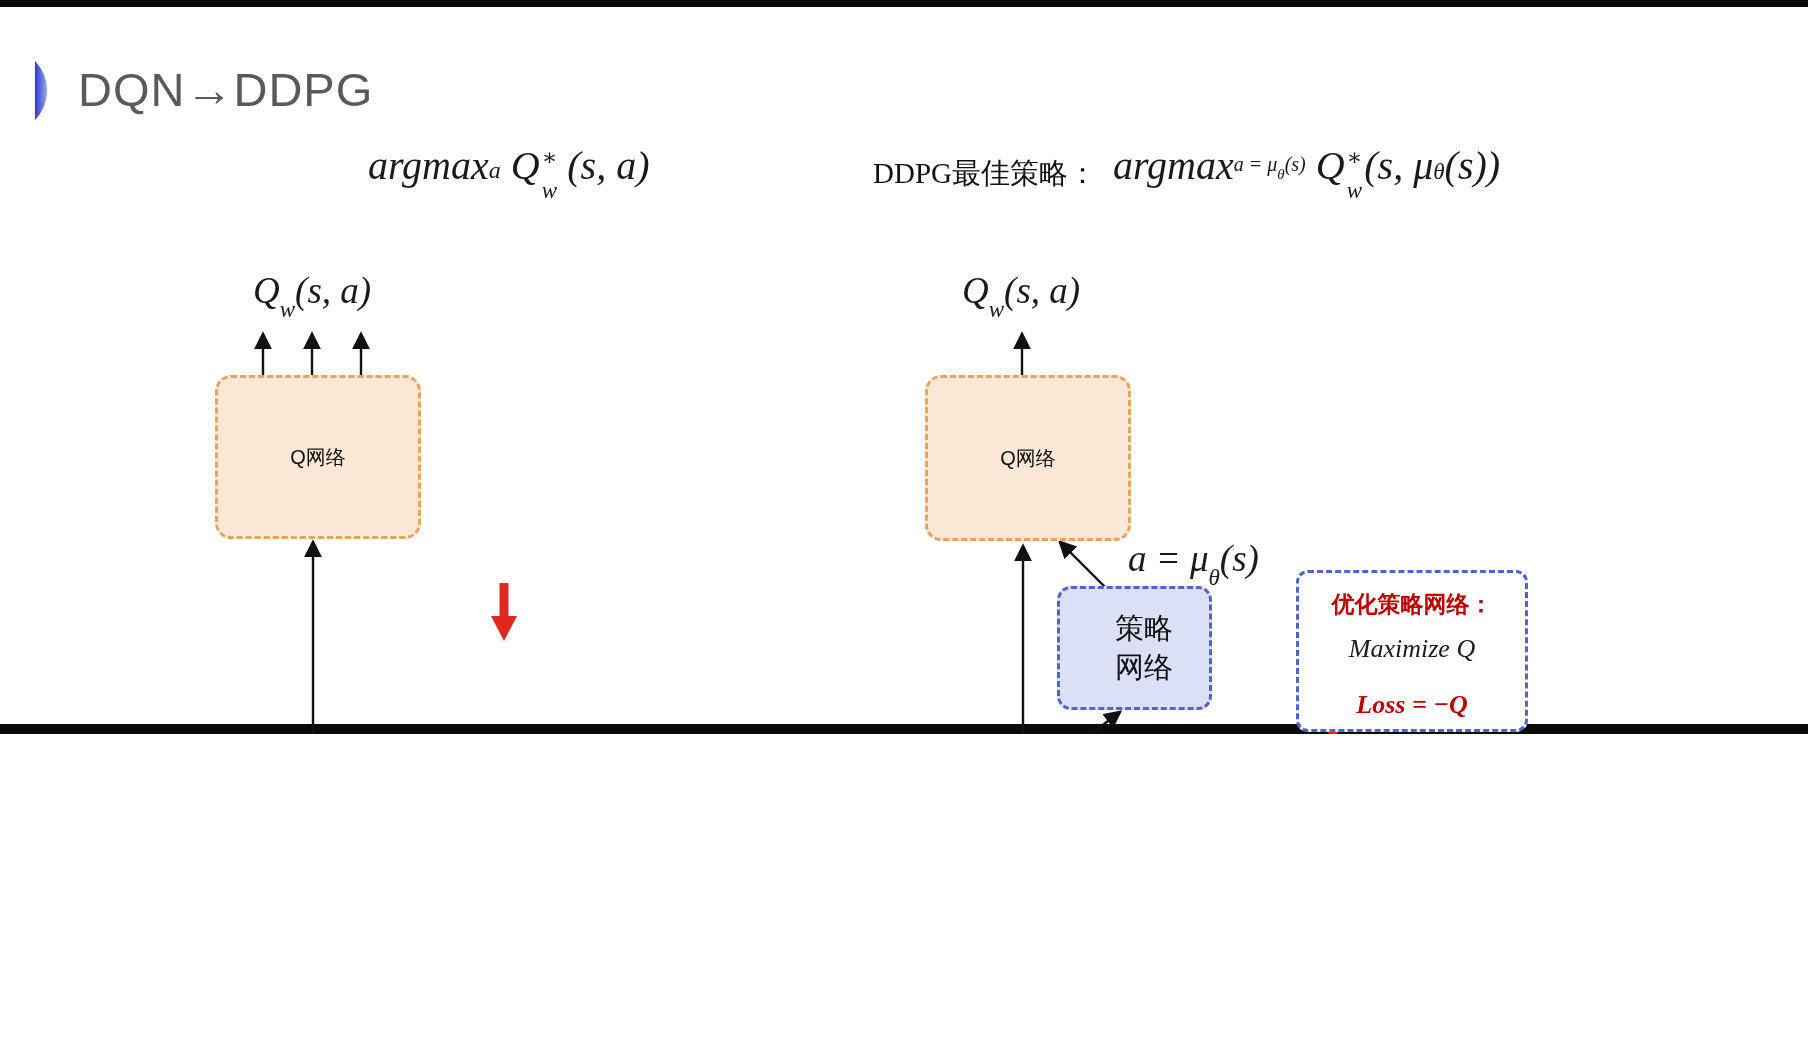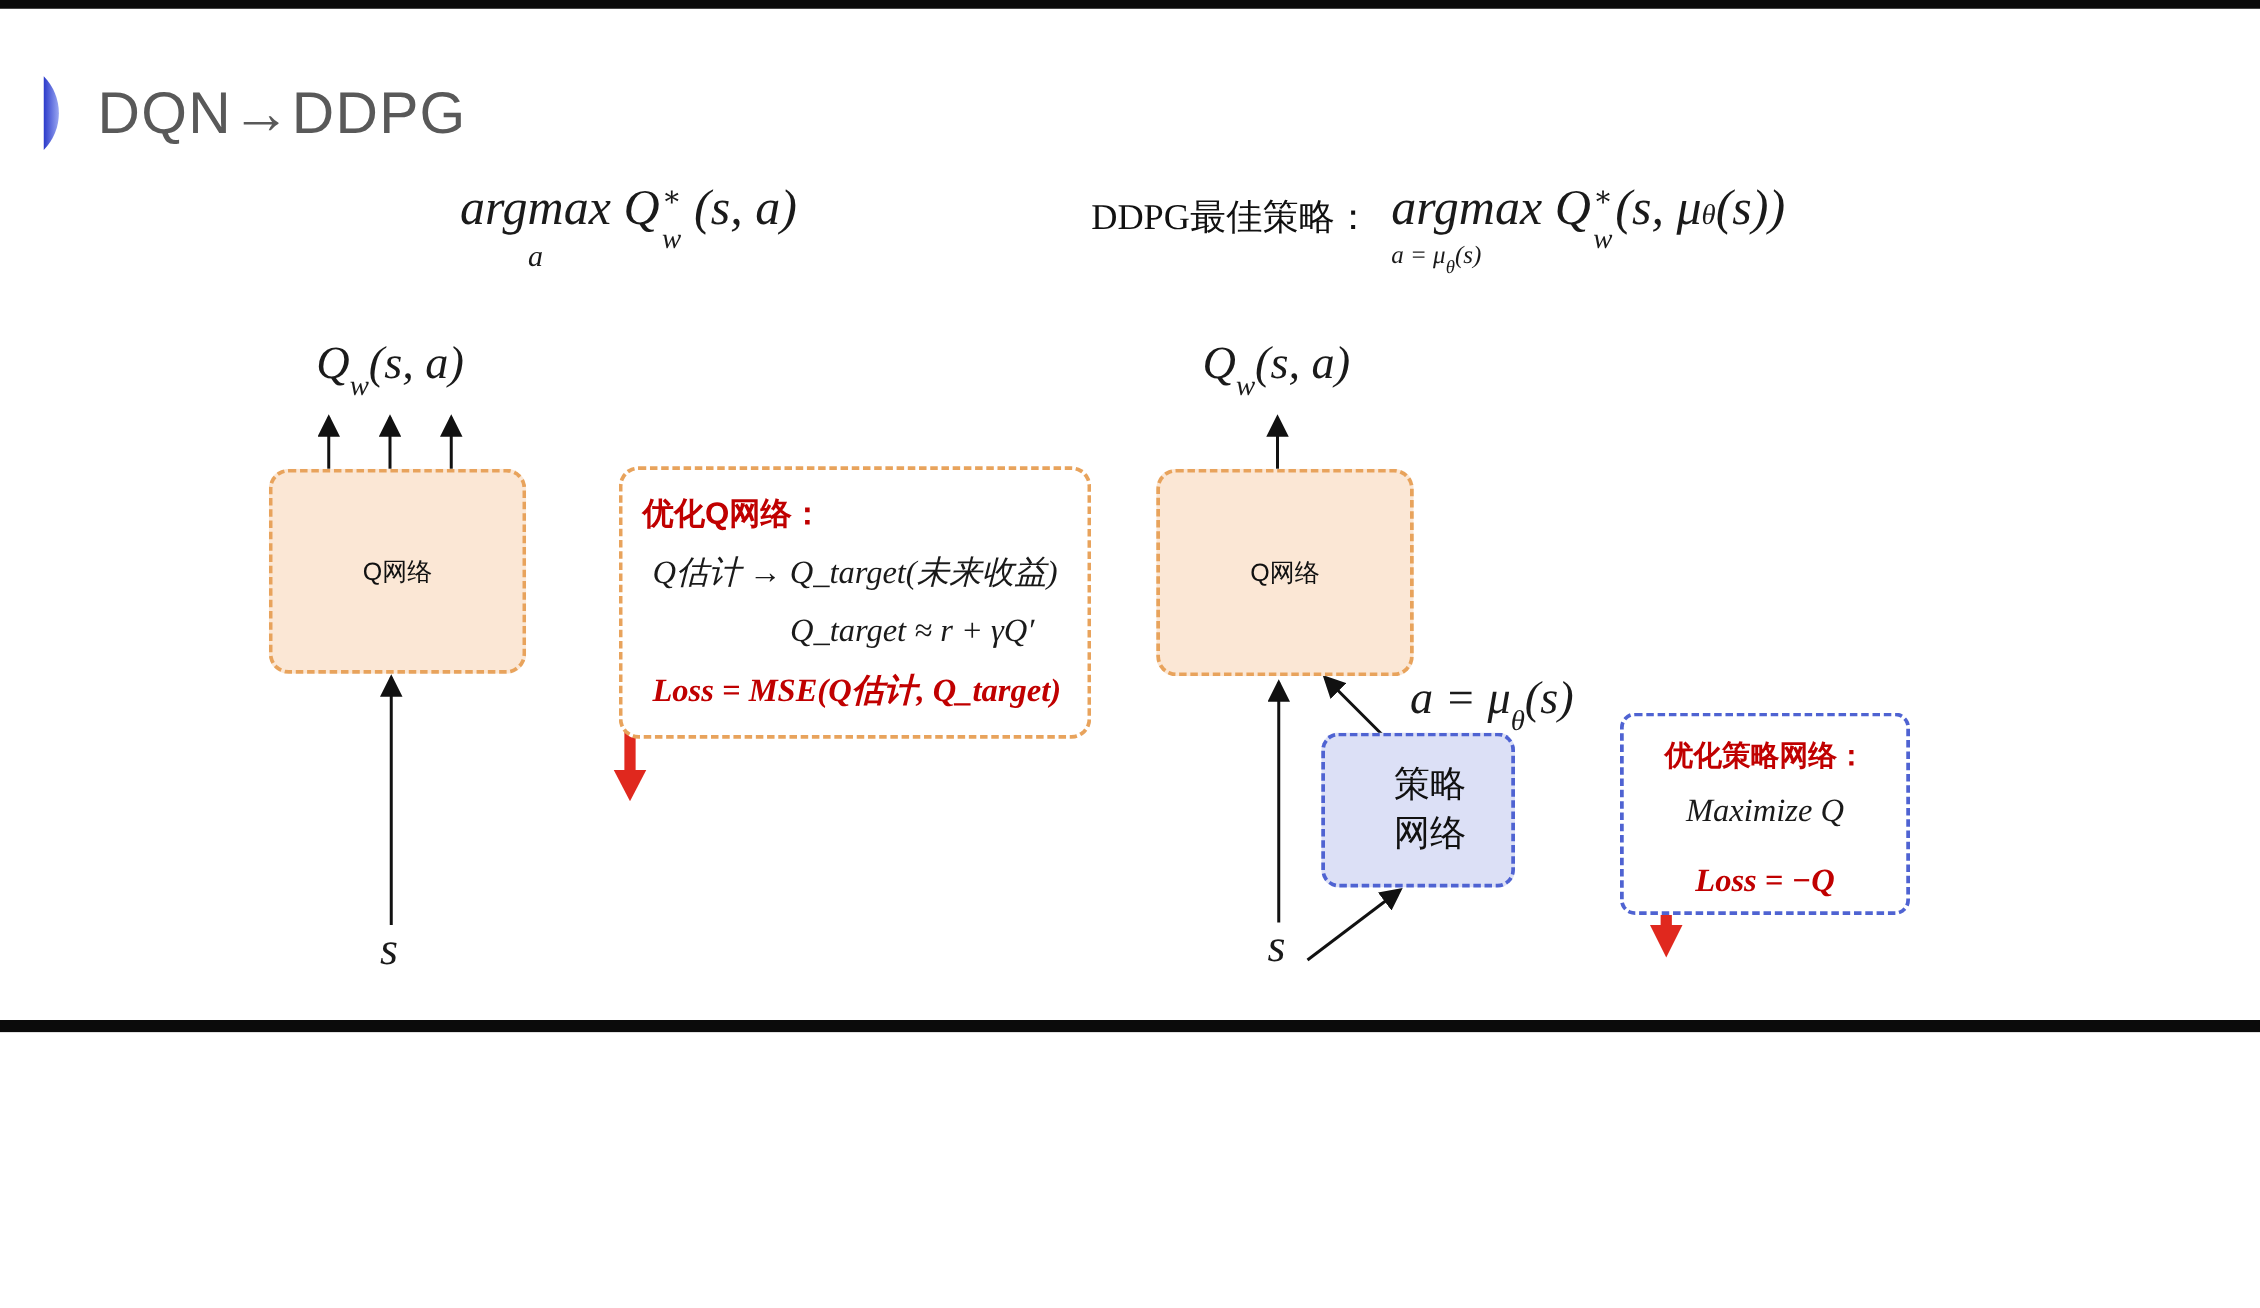--- a/index.html
+++ b/index.html
@@ -1,28 +1,28 @@
 <!DOCTYPE html>
 <html><head>
 <meta charset="utf-8">
 <style>
   html,body{margin:0;padding:0;background:#ffffff;}
   .canvas{
-    position:relative;width:1808px;height:826px;background:#ffffff;overflow:hidden;
+    position:relative;width:1808px;height:734px;background:#ffffff;overflow:hidden;
     font-family:"Liberation Sans","DejaVu Sans",sans-serif;color:#1a1a1a;
   }
   .abs{position:absolute;}
   .bar{position:absolute;left:0;width:1808px;background:#0b0b0b;}
   .math{font-family:"Liberation Serif","DejaVu Serif",serif;font-style:italic;}
   .cn{font-family:"Liberation Sans","DejaVu Sans",sans-serif;font-style:normal;}
   .page-title{font-size:47px;color:#595959;letter-spacing:1px;}
   .policy-header{font-size:29px;color:#111;}
   
   .formula{display:flex;align-items:flex-start;font-size:40px;line-height:1;}
-  .argmax-wrap{display:inline-flex;flex-direction:column;align-items:center;margin-right:10px;}
+  .argmax-wrap{display:inline-flex;flex-direction:row;align-items:center;margin-right:10px;}
   .argmax-wrap.left-al{align-items:flex-start;}
   .argmax-under{font-size:24px;margin-top:8px;}
   .argmax-under.small{font-size:20px;}
   .qblock{display:inline-flex;align-items:flex-start;}
   .stack{display:inline-flex;flex-direction:column;justify-content:space-between;height:56px;font-size:23px;margin:0 2px;line-height:1;}
   .subchar{font-size:23px;position:relative;top:14px;}
   .subchar.sm{font-size:15px;top:8px;}
   
   .outlabel{font-size:37px;line-height:1;text-align:right;}
   
@@ -123,26 +123,20 @@
       <polygon points="1333,766 1320,740 1346,740" stroke="none"></polygon>
     </g>
   </svg>
 
   <div class="abs outlabel math" style="left:253px;top:272px;">
     <span>Q</span><span class="subchar">w</span><span>(s, a)</span>
   </div>
   <div class="abs net-box cn" style="left:215px;top:375px;width:200px;height:158px;">Q网络</div>
   <div class="abs state-label math" style="left:304px;top:738px;">s</div>
 
-  <div class="abs info-box-orange" style="left:495px;top:373px;width:378px;height:218px;">
-    <div class="opt-title red-bold cn">优化Q网络：</div>
-    <div class="opt-line math indent1">Q估计 → Q_target(未来收益)</div>
-    <div class="opt-line math indent2">Q_target ≈ r + γQ′</div>
-    <div class="opt-loss math red-bold indent1">Loss = MSE(Q估计, Q_target)</div>
-  </div>
 
   <div class="abs outlabel math" style="left:962px;top:272px;">
     <span>Q</span><span class="subchar">w</span><span>(s, a)</span>
   </div>
   <div class="abs net-box cn" style="left:925px;top:375px;width:200px;height:160px;">Q网络</div>
   <div class="abs policy-box cn" style="left:1057px;top:586px;width:130px;height:118px;padding-left:19px;">策略
 网络</div>
   <div class="abs action-label math" style="left:1128px;top:540px;">
     <span>a = μ</span><span class="subchar">θ</span><span>(s)</span>
   </div>

